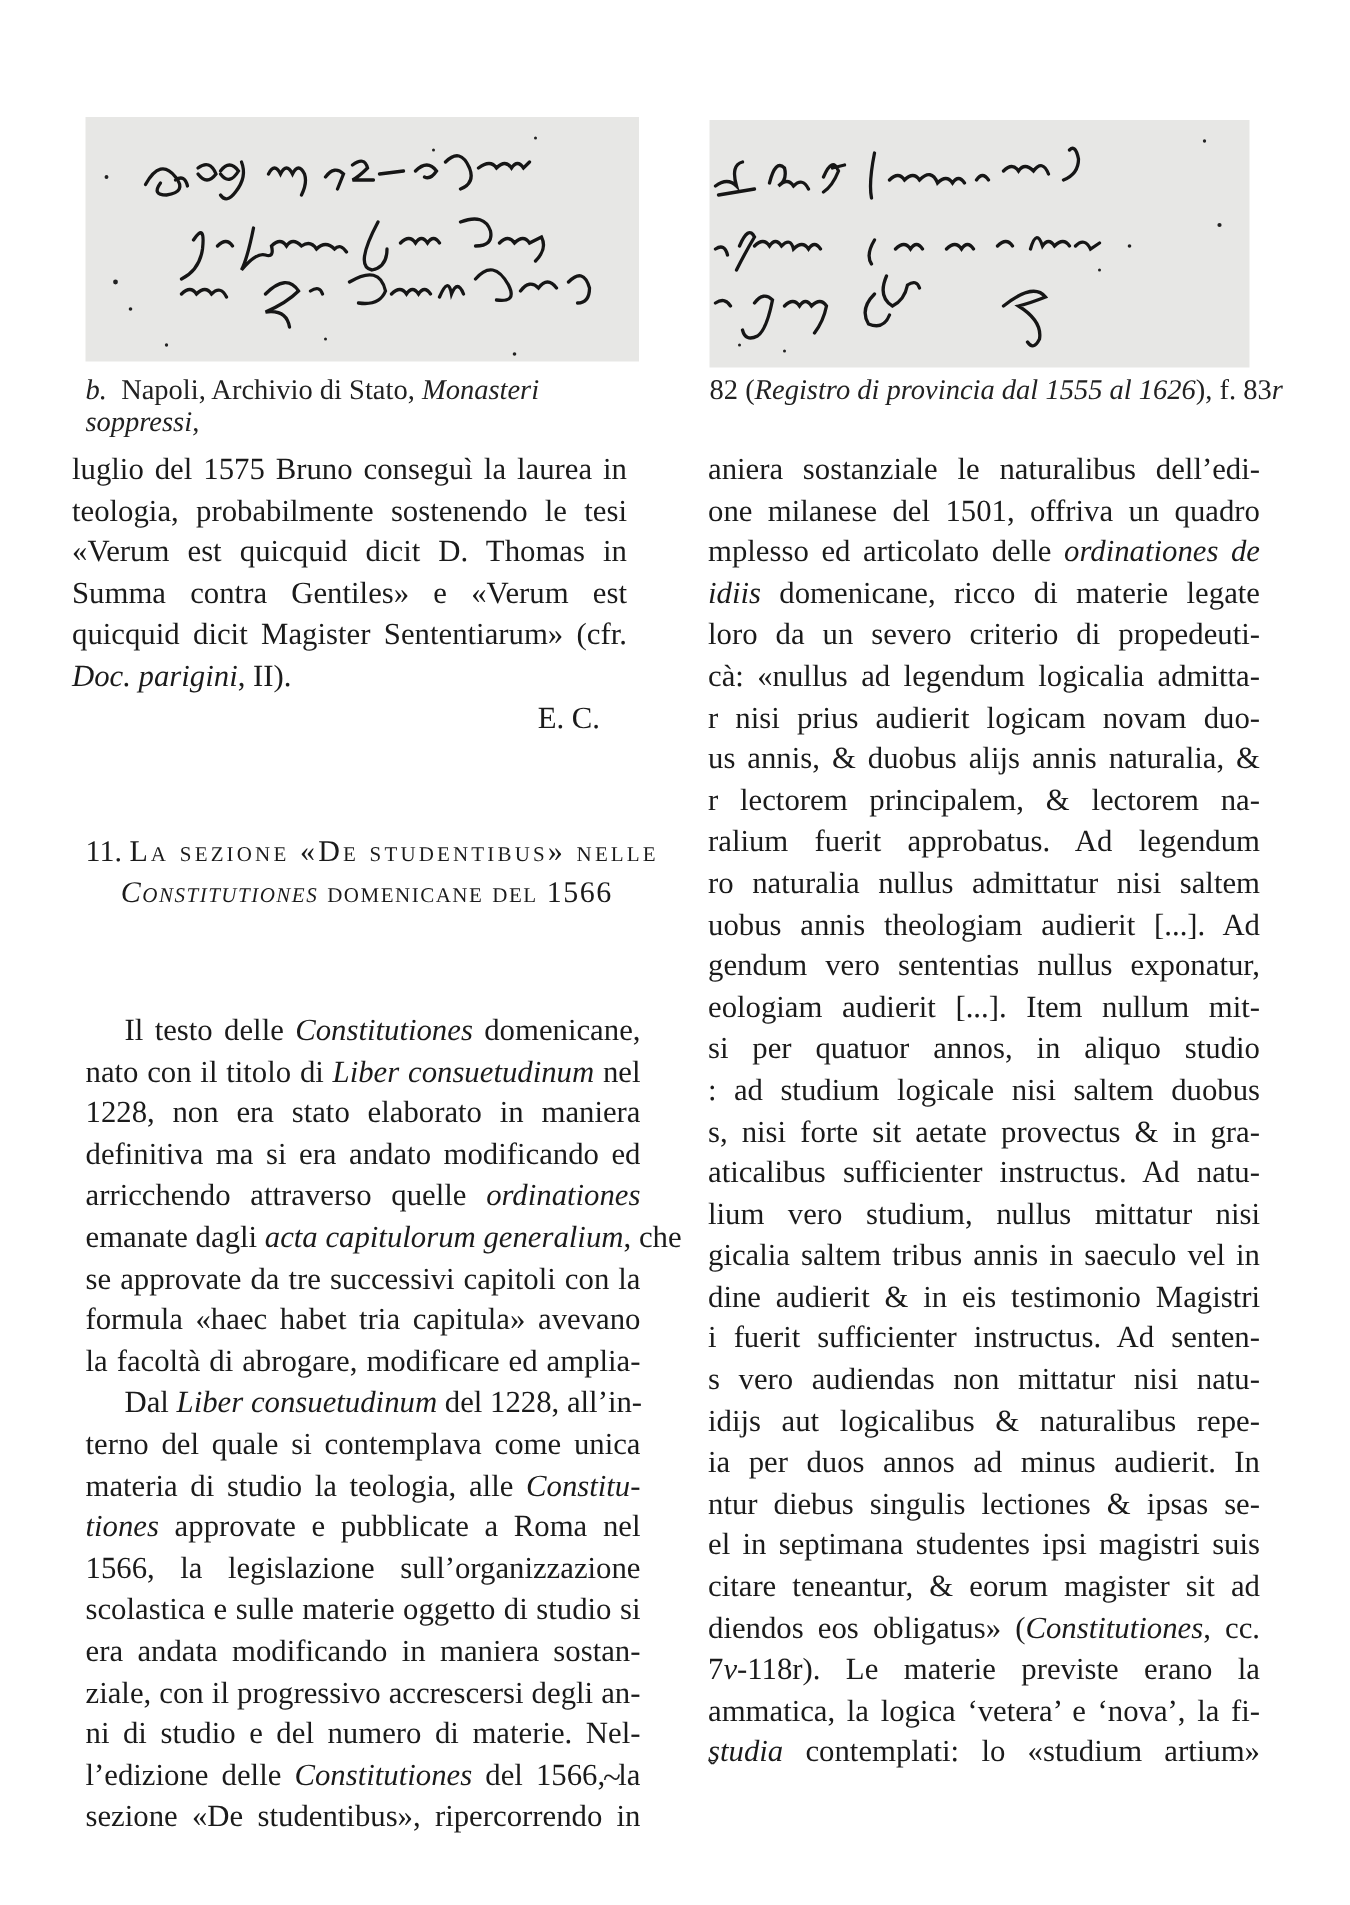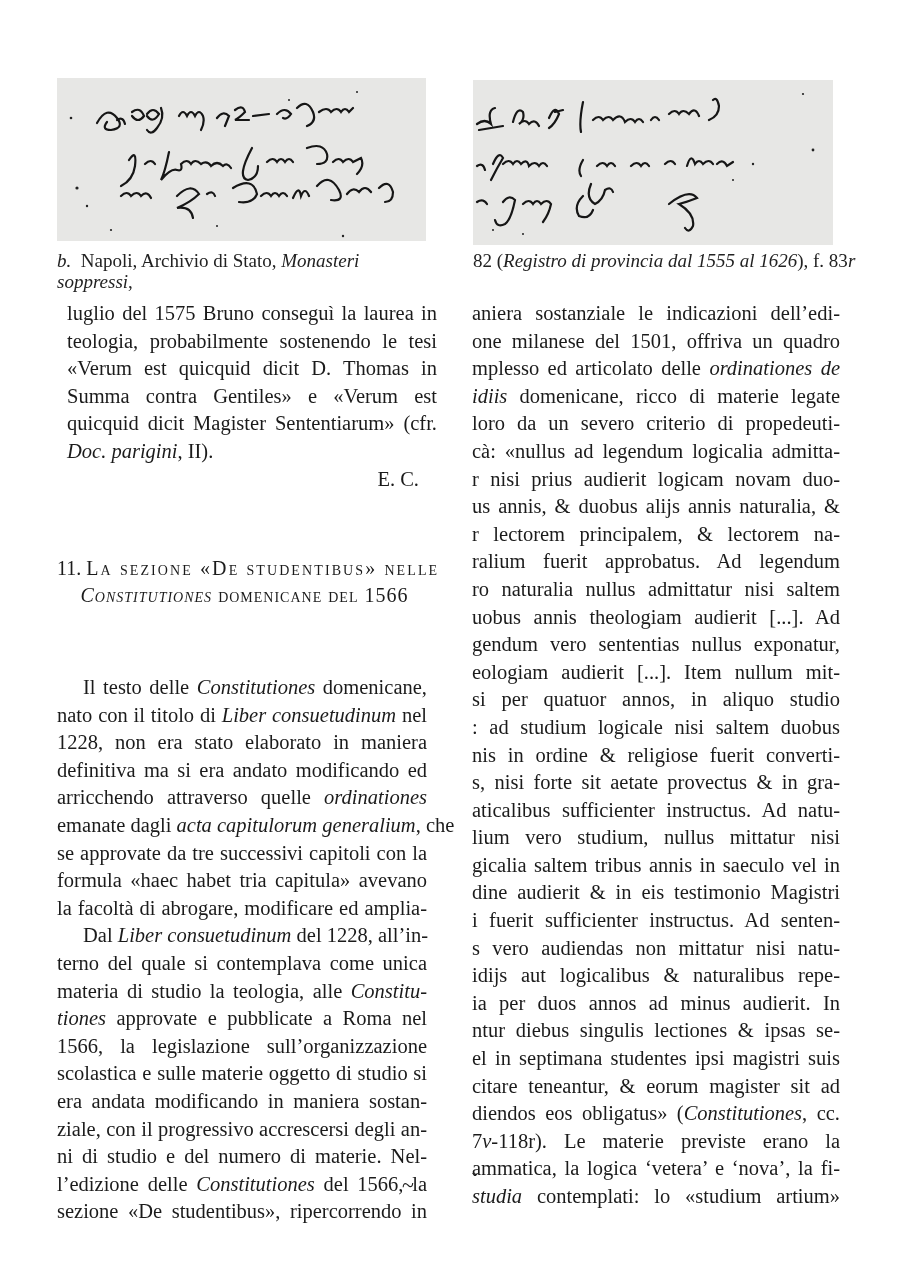--- a/index.html
+++ b/index.html
@@ -76,21 +76,21 @@
       <circle cx="50" cy="154" r="1"></circle>
         <circle cx="20" cy="150" r="1"></circle>
         <circle cx="260" cy="100" r="1"></circle>
     </g>
   </svg>
 </div>
 <div class="caption" style="left:473px; top:250px; width:400px;">
   <span>82 (</span><i>Registro di provincia dal 1555 al 1626</i><span>), f. 83</span><i>r</i>
 </div>
 
-<div class="col" style="left:67px; top:300px; width:370px;font-family:Liberation Serif, serif;">
+<div class="col" style="left:48px; top:300px; width:370px;font-family:Liberation Serif, serif;">
   <span class="line">luglio del 1575 Bruno conseguì la laurea in</span>
   <span class="line">teologia, probabilmente sostenendo le tesi</span>
   <span class="line">«Verum est quicquid dicit D. Thomas in</span>
   <span class="line">Summa contra Gentiles» e «Verum est</span>
   <span class="line">quicquid dicit Magister Sententiarum» (cfr.</span>
   <span class="line last"><i>Doc. parigini</i><span>, II).</span></span>
   <span class="line right" style="padding-right:18px;">E. C.</span>
 </div>
 
 <div class="heading" style="left:57px; top:555px; width:375px;">
@@ -121,37 +121,36 @@
   <span class="line"><span>1566, la legislazione sull’organizzazione</span></span>
   <span class="line"><span>scolastica e sulle materie oggetto di studio si</span></span>
   <span class="line"><span>era andata modificando in maniera sostan-</span></span>
   <span class="line"><span>ziale, con il progressivo accrescersi degli an-</span></span>
   <span class="line"><span>ni di studio e del numero di materie. Nel-</span></span>
   <span class="line"><span>l’edizione delle </span><i>Constitutiones</i><span> del 1566, la</span></span>
   <span class="line"><span>sezione «De studentibus», ripercorrendo in</span></span>
 </div>
 
 <div class="col" id="right-col" style="left:472px; top:300px; width:368px;">
-    <span class="line"><span>aniera sostanziale le indicazioni dell’edi-</span><i></i><span></span></span>
+    <span class="line"><span>aniera sostanziale le naturalibus dell’edi-</span><i></i><span></span></span>
     <span class="line"><span>one milanese del 1501, offriva un quadro</span><i></i><span></span></span>
     <span class="line"><span>mplesso ed articolato delle </span><i>ordinationes de</i><span></span></span>
     <span class="line"><span></span><i>idiis</i><span> domenicane, ricco di materie legate</span></span>
     <span class="line"><span>loro da un severo criterio di propedeuti-</span><i></i><span></span></span>
     <span class="line"><span>cà: «nullus ad legendum logicalia admitta-</span><i></i><span></span></span>
     <span class="line"><span>r nisi prius audierit logicam novam duo-</span><i></i><span></span></span>
     <span class="line"><span>us annis, &amp; duobus alijs annis naturalia, &amp;</span><i></i><span></span></span>
     <span class="line"><span>r lectorem principalem, &amp; lectorem na-</span><i></i><span></span></span>
     <span class="line"><span>ralium fuerit approbatus. Ad legendum</span><i></i><span></span></span>
     <span class="line"><span>ro naturalia nullus admittatur nisi saltem</span><i></i><span></span></span>
     <span class="line"><span>uobus annis theologiam audierit [...]. Ad</span><i></i><span></span></span>
     <span class="line"><span>gendum vero sententias nullus exponatur,</span><i></i><span></span></span>
     <span class="line"><span>eologiam audierit [...]. Item nullum mit-</span><i></i><span></span></span>
     <span class="line"><span>si per quatuor annos, in aliquo studio</span><i></i><span></span></span>
     <span class="line"><span>: ad studium logicale nisi saltem duobus</span><i></i><span></span></span>
-    <span class="line"><span>nis in ordine &amp; religiose fuerit converti-</span><i></i><span></span></span>
     <span class="line"><span>s, nisi forte sit aetate provectus &amp; in gra-</span><i></i><span></span></span>
     <span class="line"><span>aticalibus sufficienter instructus. Ad natu-</span><i></i><span></span></span>
     <span class="line"><span>lium vero studium, nullus mittatur nisi</span><i></i><span></span></span>
     <span class="line"><span>gicalia saltem tribus annis in saeculo vel in</span><i></i><span></span></span>
     <span class="line"><span>dine audierit &amp; in eis testimonio Magistri</span><i></i><span></span></span>
     <span class="line"><span>i fuerit sufficienter instructus. Ad senten-</span><i></i><span></span></span>
     <span class="line"><span>s vero audiendas non mittatur nisi natu-</span><i></i><span></span></span>
     <span class="line"><span>idijs aut logicalibus &amp; naturalibus repe-</span><i></i><span></span></span>
     <span class="line"><span>ia per duos annos ad minus audierit. In</span><i></i><span></span></span>
     <span class="line"><span>ntur diebus singulis lectiones &amp; ipsas se-</span><i></i><span></span></span>

